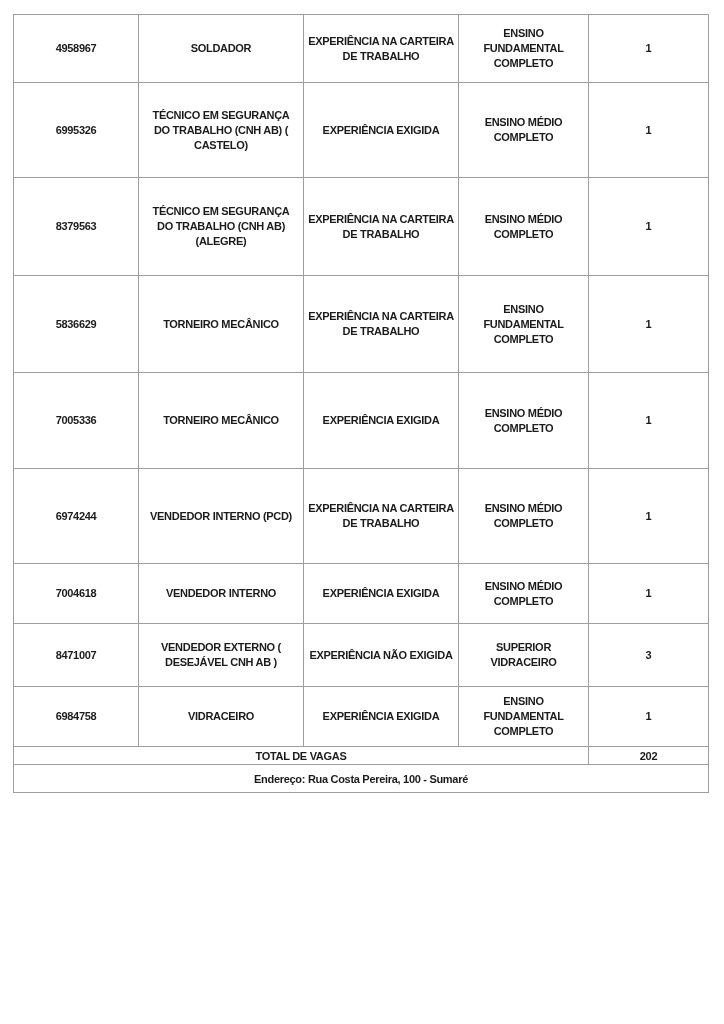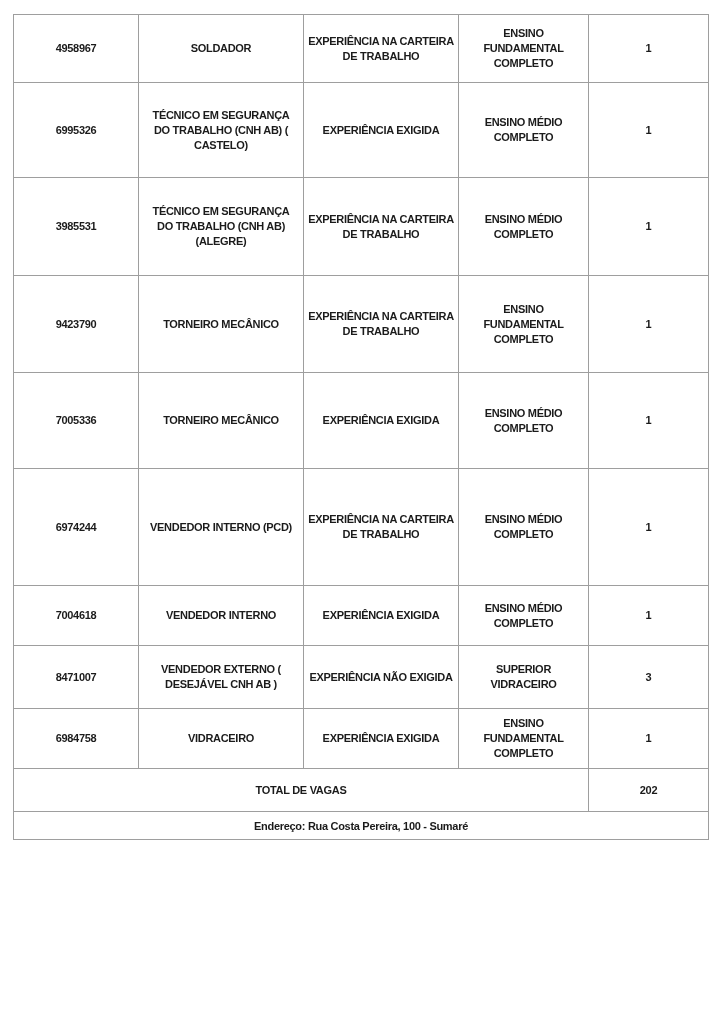--- a/index.html
+++ b/index.html
@@ -44,26 +44,26 @@
   col.c2{width:165px;}
   col.c3{width:155px;}
   col.c4{width:130px;}
   col.c5{width:120px;}
   
   #rows-body tr:nth-child(1){height:68px;}
   #rows-body tr:nth-child(2){height:95px;}
   #rows-body tr:nth-child(3){height:98px;}
   #rows-body tr:nth-child(4){height:97px;}
   #rows-body tr:nth-child(5){height:96px;}
-  #rows-body tr:nth-child(6){height:117px;}
+  #rows-body tr:nth-child(6){height:95px;}
   #rows-body tr:nth-child(7){height:60px;}
   #rows-body tr:nth-child(8){height:63px;}
   #rows-body tr:nth-child(9){height:60px;}
   #rows-body tr:nth-child(10){height:50px;}
-  tr.total-row td{height:18px;line-height:14px;padding:14px 2px;}
+  tr.total-row td{height:18px;line-height:14px;padding:1px 2px;}
   tr.address-row td,
   tr.obs-row td{height:28px;line-height:14px;padding:1px 2px;}
 </style>
 </head>
 <body>
 
 <div class="page">
   <table class="vacancies">
     <colgroup>
       <col class="c1">
@@ -87,32 +87,32 @@
     <td>6995326</td>
     <td>TÉCNICO EM SEGURANÇA
 DO TRABALHO (CNH AB)  (
 CASTELO)</td>
     <td>EXPERIÊNCIA EXIGIDA</td>
     <td>ENSINO MÉDIO
 COMPLETO</td>
     <td>1</td>
   </tr>
         <tr>
-    <td>3985531</td>
+    <td>8379563</td>
     <td>TÉCNICO EM SEGURANÇA
 DO TRABALHO (CNH AB)
 (ALEGRE)</td>
     <td>EXPERIÊNCIA NA CARTEIRA
 DE TRABALHO</td>
     <td>ENSINO MÉDIO
 COMPLETO</td>
     <td>1</td>
   </tr>
         <tr>
-    <td>9423790</td>
+    <td>5836629</td>
     <td>TORNEIRO MECÂNICO</td>
     <td>EXPERIÊNCIA NA CARTEIRA
 DE TRABALHO</td>
     <td>ENSINO
 FUNDAMENTAL
 COMPLETO</td>
     <td>1</td>
   </tr>
         <tr>
     <td>7005336</td>

